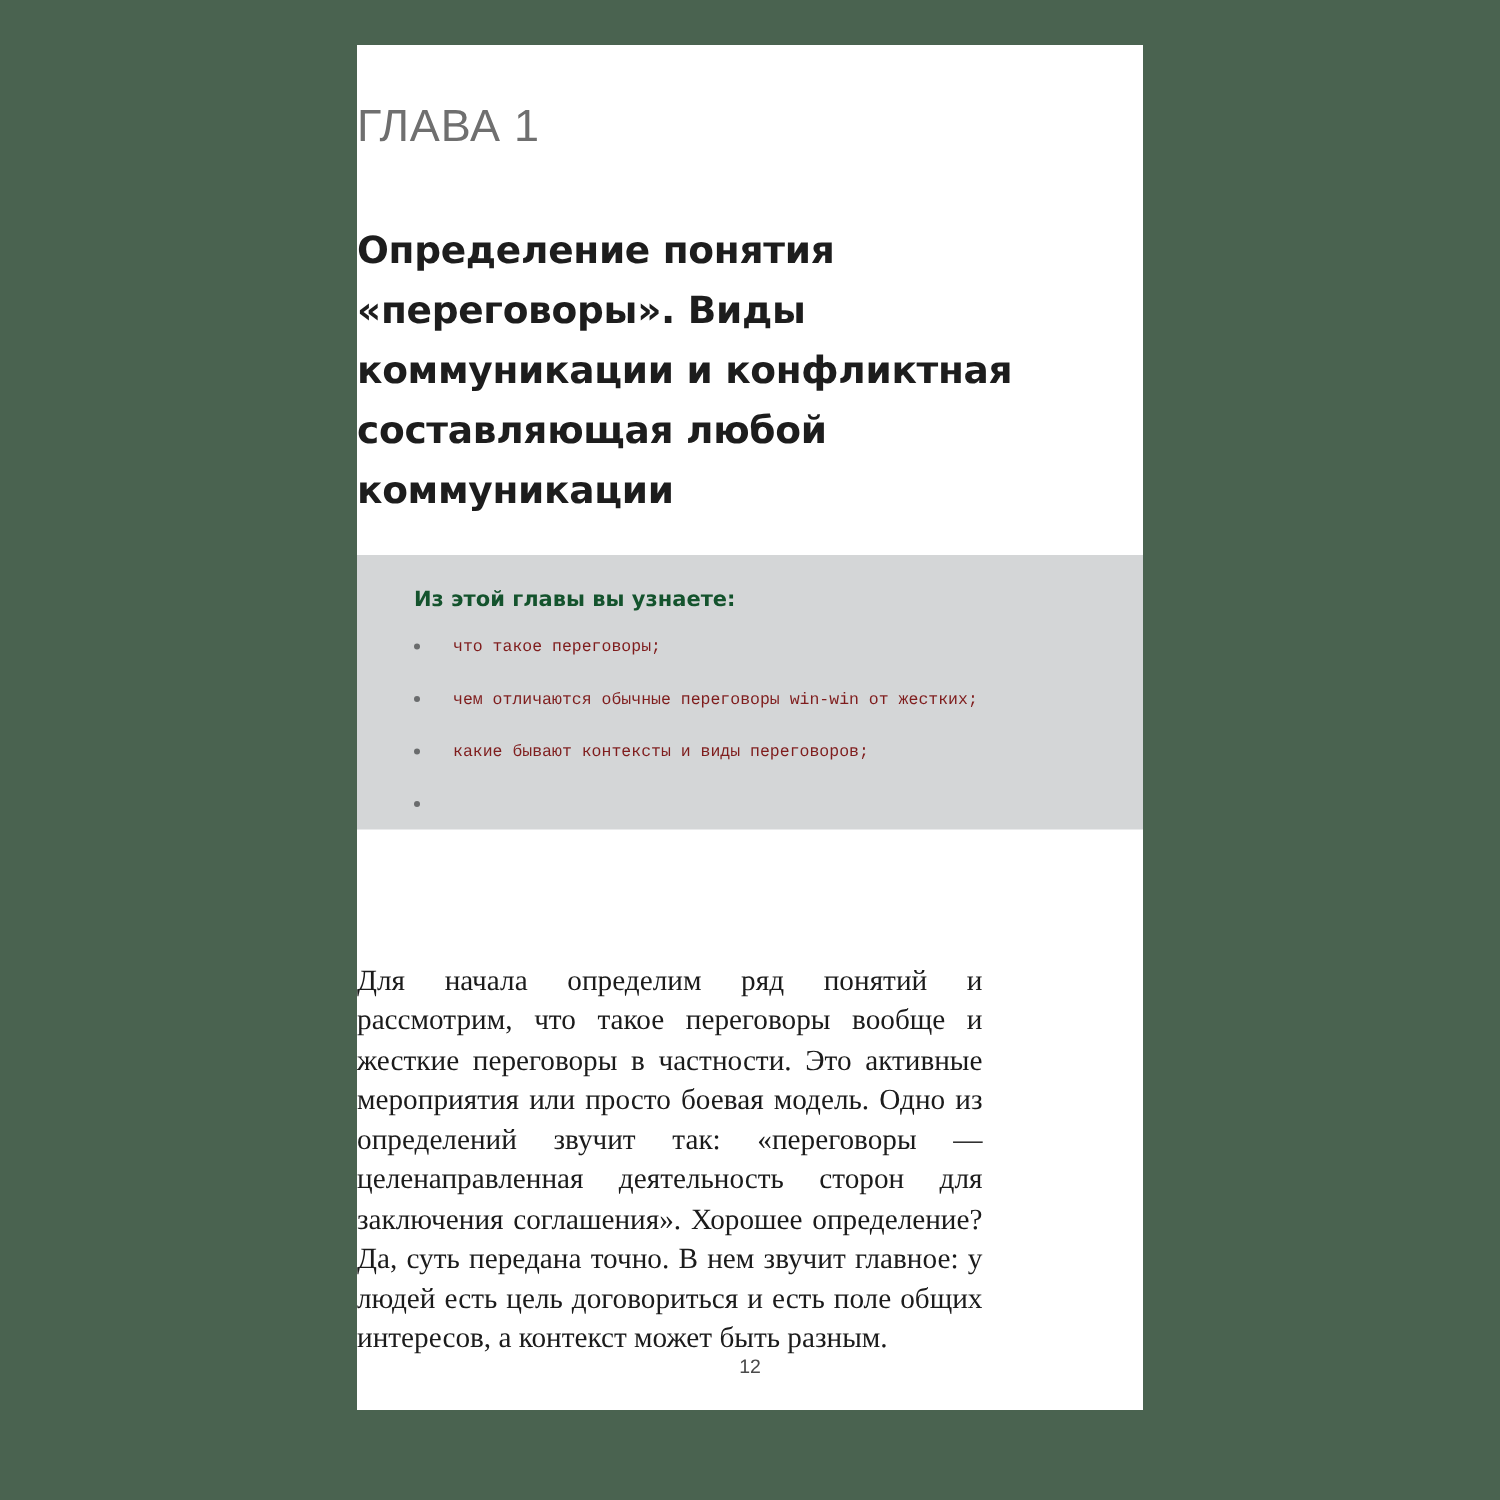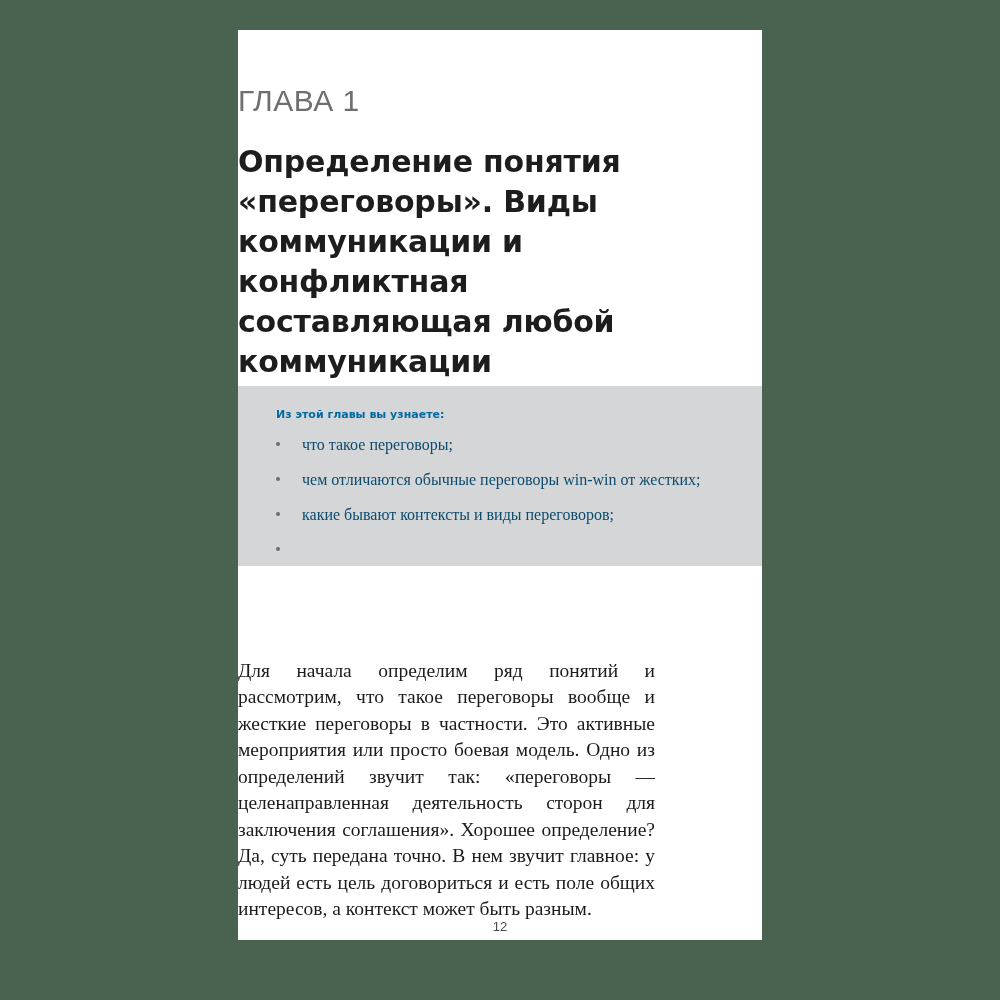--- a/index.html
+++ b/index.html
@@ -26,73 +26,72 @@
     height: 910px;
     background: #ffffff;
     box-sizing: border-box;
     padding: 0;
     overflow: hidden;
   }
   .page-inner {
     position: relative;
     width: 100%;
     height: 100%;
-    margin-top: 16px;
   }
   .chapter-label {
     position: absolute;
     left: 0;
     top: 38px;
     width: 100%;
     padding: 0 0 0 0;
     font-family: "Liberation Sans", sans-serif;
     font-size: 30px;
     font-weight: 400;
     letter-spacing: 0.5px;
     color: #6f6f6f;
   }
   .chapter-title {
     position: absolute;
     left: 0;
-    top: 76px;
+    top: 100px;
     width: 490px;
     font-family: "DejaVu Sans", sans-serif;
-    font-size: 30px;
+    font-size: 25px;
     font-weight: 700;
     line-height: 40px;
     color: #1d1d1d;
     letter-spacing: -0.2px;
   }
   .callout {
     position: absolute;
     left: 0;
     top: 340px;
     width: 524px;
     background: #d4d6d7;
     padding: 22px 30px 26px 30px;
     box-sizing: border-box;
   }
   .callout-heading {
     font-family: "DejaVu Sans", sans-serif;
-    font-size: 11px;
+    font-size: 14px;
     font-weight: 700;
-    color: #0369a1;
+    color: #14532d;
     margin: 0 0 14px 8px;
   }
   .callout-list {
     list-style: none;
     margin: 0;
     padding: 0;
   }
   .callout-list li {
     position: relative;
-    font-family: Liberation Serif, serif;
-    font-size: 16px;
+    font-family: Liberation Mono, monospace;
+    font-size: 11px;
     line-height: 20px;
-    color: #0c4a6e;
+    color: #7f1d1d;
     margin: 0 0 15px 0;
     padding-left: 34px;
   }
   .callout-list li:last-child {
     margin-bottom: 0;
   }
   .callout-list li .bullet {
     position: absolute;
     left: 8px;
     top: 7px;

